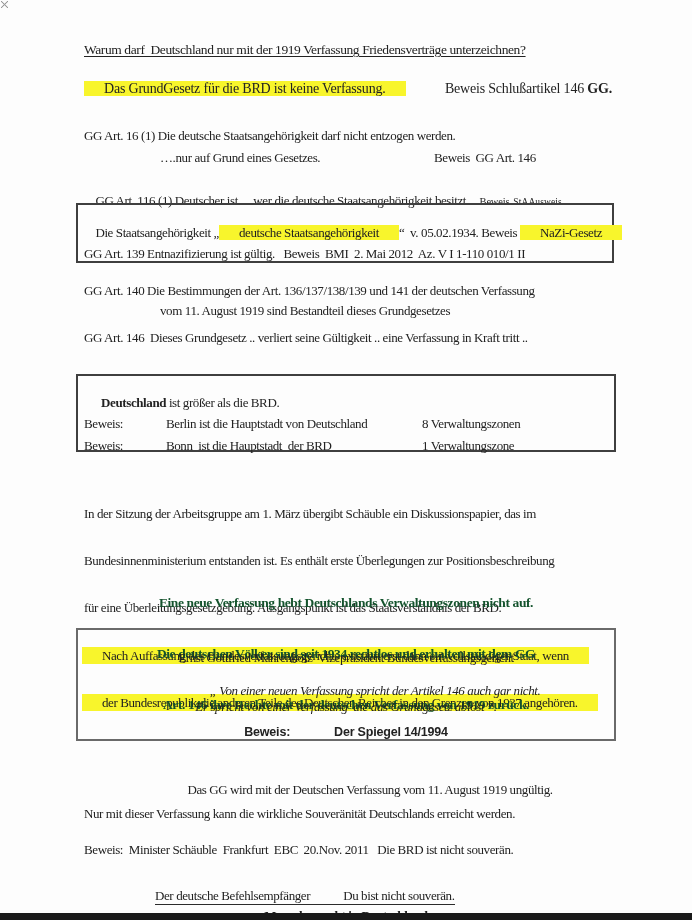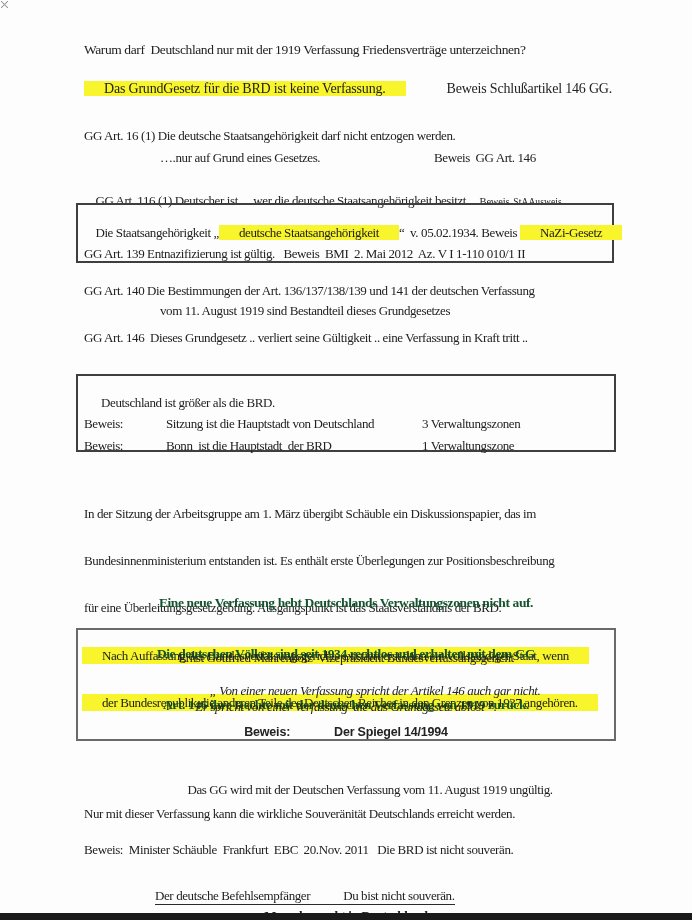--- a/index.html
+++ b/index.html
@@ -2,22 +2,22 @@
 <html><head>
 <meta charset="utf-8">
 <style>
   html,body { margin:0; padding:0; background:#ffffff; }
   .page {
     position:relative; width:692px; height:920px; background:#fdfdfd;
     overflow:hidden; font-family:"Liberation Serif", serif; color:#222;
   }
   .abs { position:absolute; white-space:pre; font-size:13px; letter-spacing:-0.4px; line-height:15px; }
   .hl  { background:#f8f52c; padding:0 20px; }
-  .b   { font-weight:normal; }
-  .u   { text-underline-offset:2px; }
+  .b   { font-weight:bold; }
+  .u   { text-decoration:underline; text-underline-offset:2px; }
   .it  { font-style:italic; }
   .box { position:absolute; border:2px solid #3f3f3f; }
   .box3{ border-color:#6a6a6a; }
   .sm  { font-size:10.5px; letter-spacing:-0.2px; }
   .xs  { font-size:9.5px; letter-spacing:0.1px; }
   .para-line { white-space:pre; line-height:17.2px; width:fit-content; font-size:13px; letter-spacing:-0.4px; }
   .red-line { color:#14532d; font-weight:bold; font-size:13.5px; letter-spacing:-0.4px; line-height:21px; white-space:pre; }
   .sans { font-family:"Liberation Sans", sans-serif; font-weight:bold; font-size:12.5px; letter-spacing:-0.2px; }
   .center { width:692px; left:0; text-align:center; }
   .speck { position:absolute; left:1px; top:1px; width:7px; height:7px;
@@ -57,22 +57,22 @@
   <div class="abs" style="left:84px; top:246px;">GG Art. 139 Entnazifizierung ist gültig.   Beweis  BMI  2. Mai 2012  Az. V I 1-110 010/1 II</div>
   <div class="abs" style="left:84px; top:283px;">GG Art. 140 Die Bestimmungen der Art. 136/137/138/139 und 141 der deutschen Verfassung</div>
   <div class="abs" style="left:160px; top:303px;">vom 11. August 1919 sind Bestandteil dieses Grundgesetzes</div>
   <div class="abs" style="left:84px; top:330px;">GG Art. 146  Dieses Grundgesetz .. verliert seine Gültigkeit .. eine Verfassung in Kraft tritt ..</div>
 
   <div class="box" style="left:76px; top:374px; width:536px; height:74px;">
     <div class="abs" style="left:6px; top:4px;">
       <span class="b">Deutschland</span><span> ist größer als die BRD.</span>
     </div>
     <div class="abs" style="left:6px;  top:40px;">Beweis:</div>
-    <div class="abs" style="left:88px; top:40px;">Sitzung ist die Hauptstadt von Deutschland</div>
-    <div class="abs" style="left:344px;top:40px;">3 Verwaltungszonen</div>
+    <div class="abs" style="left:88px; top:40px;">Berlin ist die Hauptstadt von Deutschland</div>
+    <div class="abs" style="left:344px;top:40px;">8 Verwaltungszonen</div>
     <div class="abs" style="left:6px;  top:62px;">Beweis:</div>
     <div class="abs" style="left:88px; top:62px;">Bonn  ist die Hauptstadt  der BRD</div>
     <div class="abs" style="left:344px;top:62px;">1 Verwaltungszone</div>
   </div>
 
   <div class="abs" style="left:84px; top:475px; letter-spacing:0;">
     <div class="para-line">In der Sitzung der Arbeitsgruppe am 1. März übergibt Schäuble ein Diskussionspapier, das im</div>
     <div class="para-line">Bundesinnenministerium entstanden ist. Es enthält erste Überlegungen zur Positionsbeschreibung</div>
     <div class="para-line">für eine Überleitungsgesetzgebung. Ausgangspunkt ist das Staatsverständnis der BRD.</div>
     <div class="para-line hl" style="margin-left:-2px;">Nach Auffassung des Bundesverfassungsgerichts existiert erst dann ein vollständiger Staat, wenn</div>

